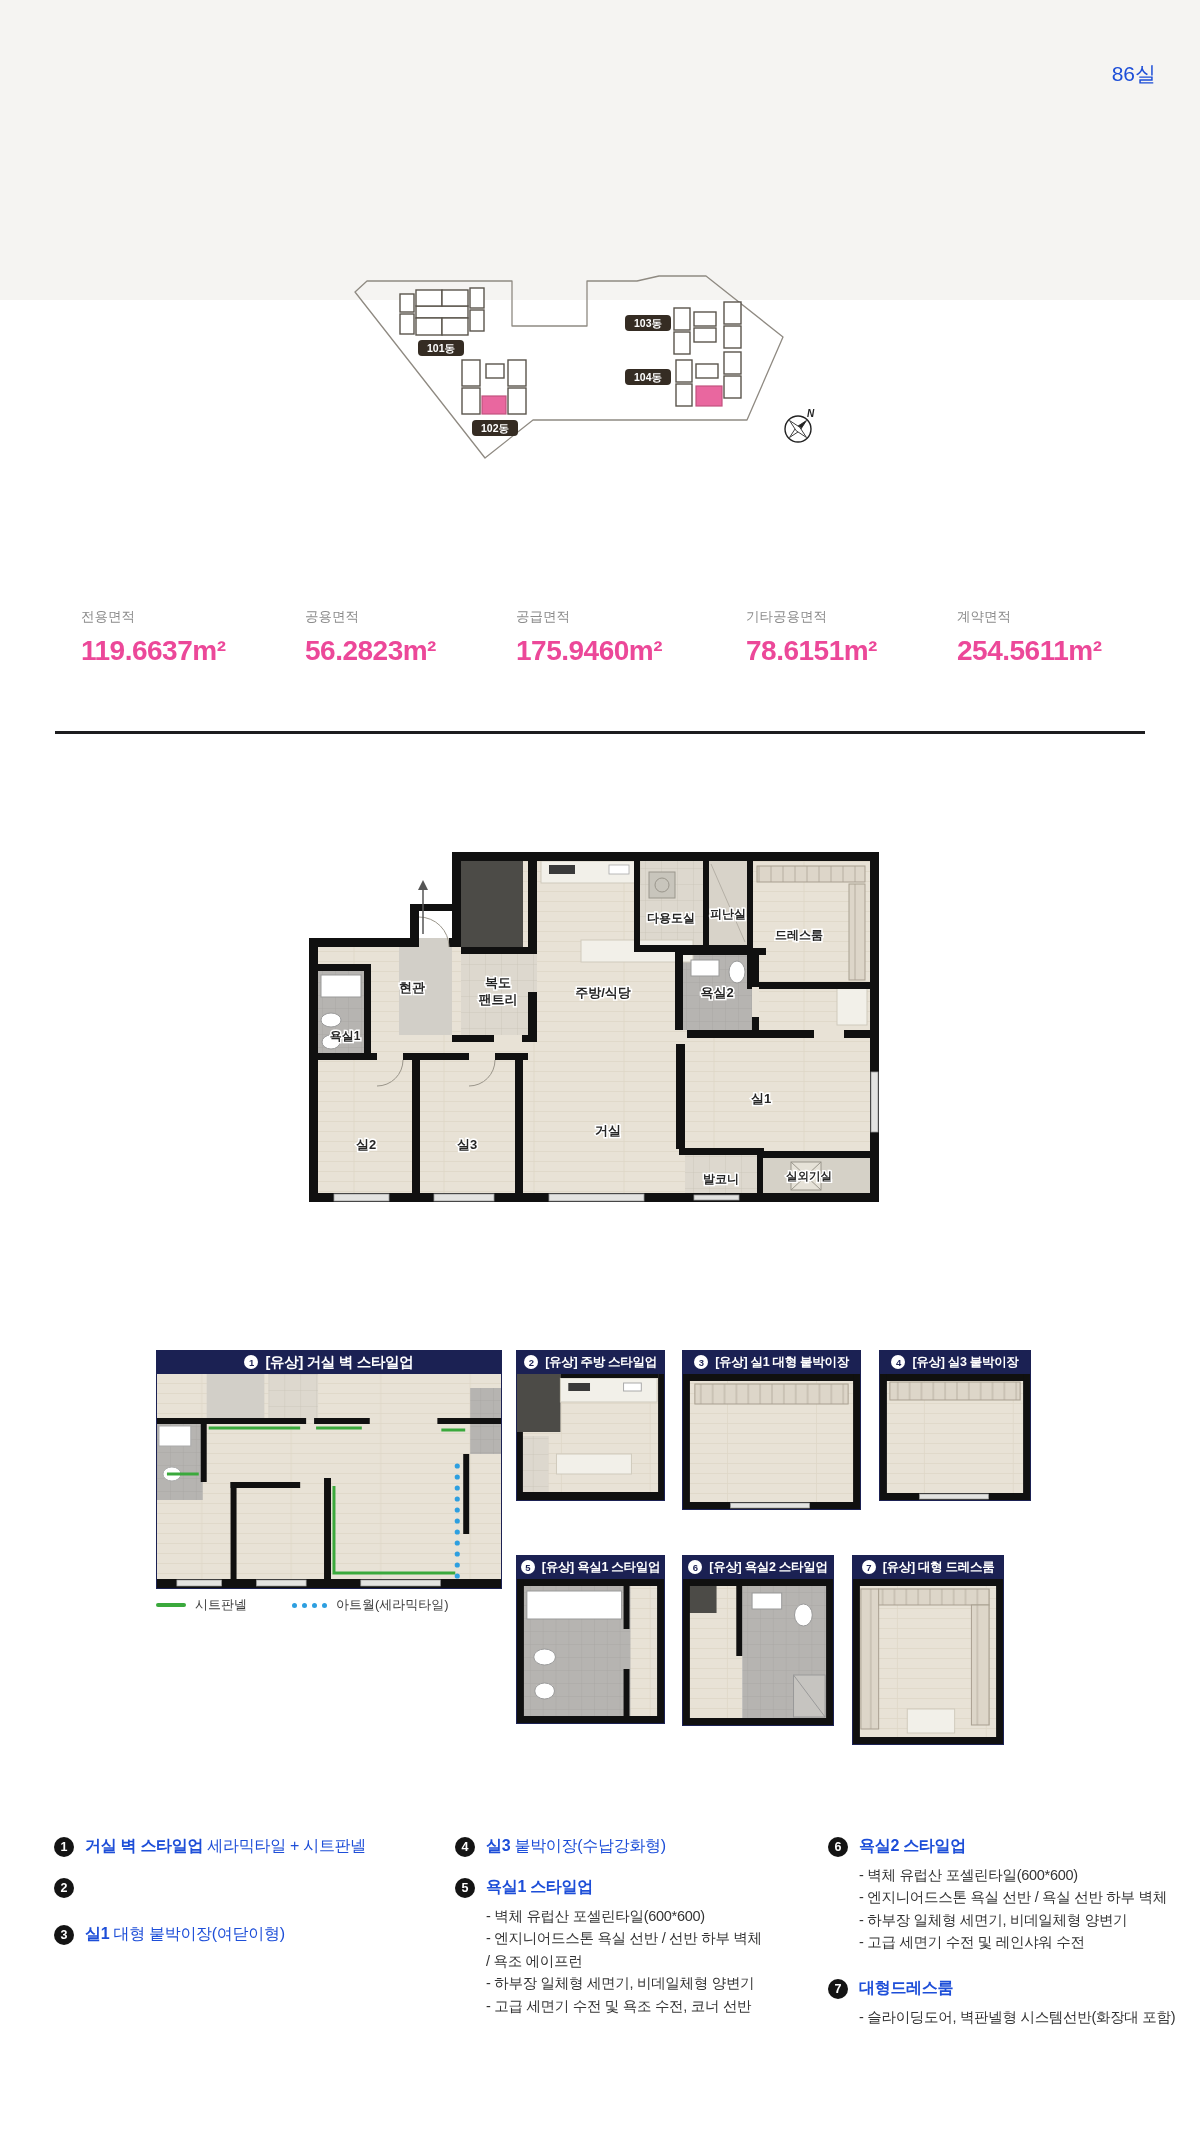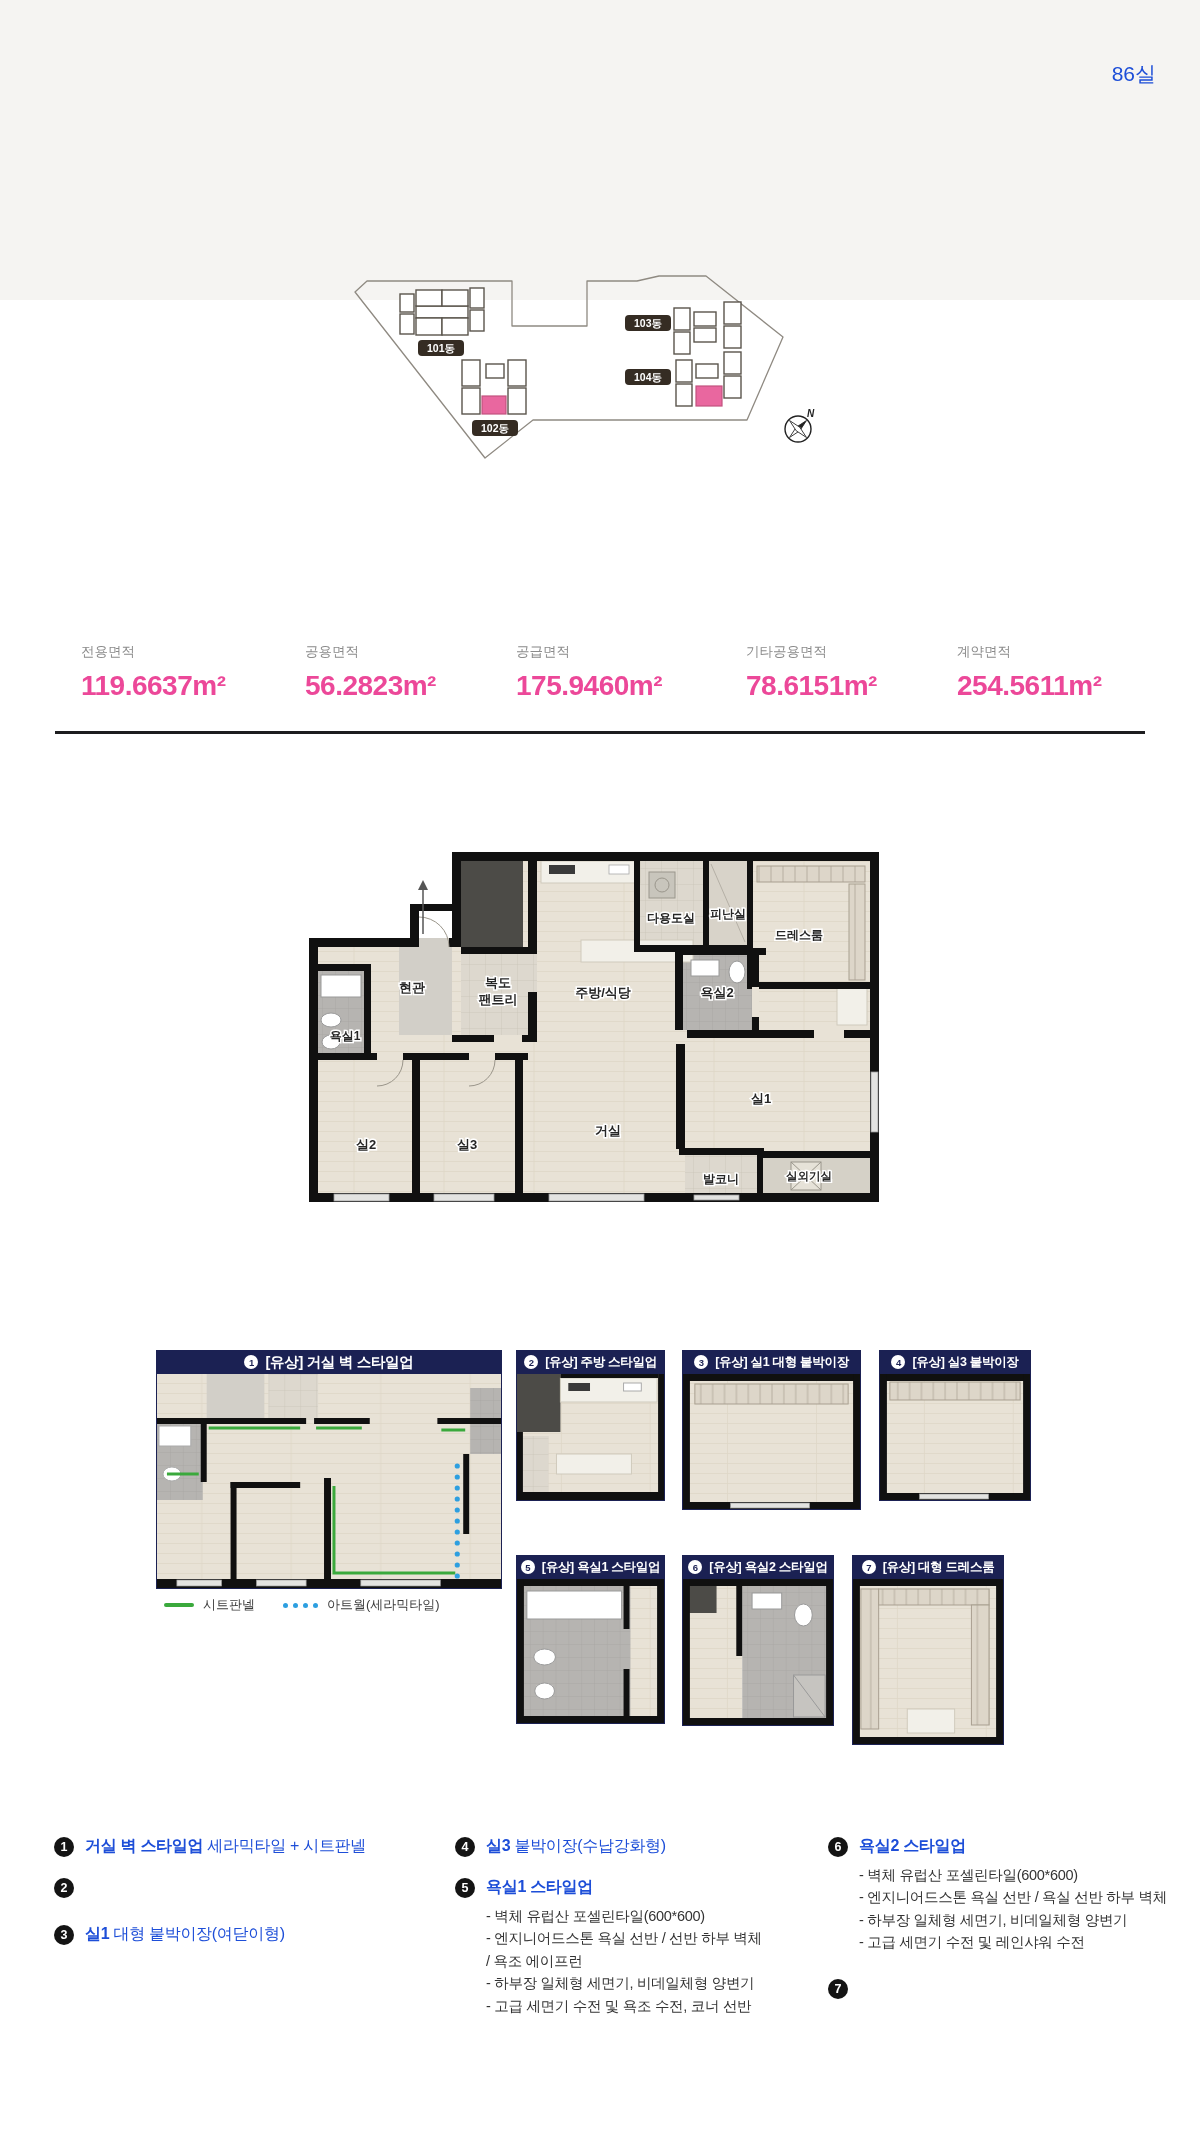--- a/index.html
+++ b/index.html
@@ -1,33 +1,33 @@
 <!DOCTYPE html>
 <html><head>
 <meta charset="utf-8">
 <style>
   html,body{margin:0;padding:0;background:#ffffff;}
   .page{position:relative;width:1200px;height:2142px;background:#ffffff;font-family:"Liberation Sans",sans-serif;overflow:hidden;}
   .top-band{position:absolute;left:0;top:0;width:1200px;height:300px;background:#f5f4f2;}
   .title{position:absolute;left:42px;top:36px;font-size:44px;font-weight:bold;color:#1d1d1f;letter-spacing:-1px;}
   .unit-count{position:absolute;right:44px;top:60px;font-size:21px;color:#1d4ed8;}
   .site-svg{position:absolute;left:340px;top:268px;}
-  .stats{position:absolute;left:0;top:608px;width:981px;height:70px;margin-top:35px;}
+  .stats{position:absolute;left:0;top:608px;width:981px;height:70px;}
   .stat{position:absolute;top:0;}
   .stat-label{font-size:13.5px;color:#8b8b8b;margin-bottom:9px;}
   .stat-value{font-size:28px;color:#ec4899;font-weight:600;letter-spacing:-0.5px;}
   .divider{position:absolute;left:55px;top:731px;width:1090px;height:3px;background:#1d1d1f;}
   .plan-svg{position:absolute;left:309px;top:852px;}
   .panel{position:absolute;}
   .panel-header{height:24px;background:#1b2153;color:#fff;display:flex;align-items:center;justify-content:center;gap:7px;font-size:12.5px;font-weight:bold;letter-spacing:-0.3px;}
   .panel-header.ph-lg{font-size:14.5px;}
   .hnum{width:14px;height:14px;border-radius:50%;background:#ffffff;color:#1b2153;font-size:9.5px;font-weight:bold;display:flex;align-items:center;justify-content:center;flex:none;}
   .panel-body{border:1px solid #1b2153;border-top:none;background:#fff;}
   .panel-body svg{display:block;}
-  .legend{position:absolute;left:164px;top:1596px;display:flex;align-items:center;gap:28px;}
+  .legend{position:absolute;left:156px;top:1596px;display:flex;align-items:center;gap:45px;}
   .legend-item{display:flex;align-items:center;gap:9px;font-size:13px;color:#3c3c3c;}
   .swatch-line{width:30px;height:4px;border-radius:2px;}
   .swatch-dots{display:flex;gap:5px;}
   .swatch-dots i{width:5px;height:5px;border-radius:50%;display:block;}
   .d-col{position:absolute;top:1836px;}
   .d-item{display:flex;gap:11px;margin-bottom:20px;}
   .d-num{width:20px;height:20px;border-radius:50%;background:#141414;color:#fff;font-size:12.5px;font-weight:bold;display:flex;align-items:center;justify-content:center;flex:none;margin-top:1px;}
   .d-title{font-size:16px;color:#1d4ed8;letter-spacing:-0.3px;}
   .d-title b{font-weight:bold;}
   .d-subs{margin-top:7px;font-size:14.5px;color:#333;line-height:1.55;letter-spacing:-0.3px;}
@@ -516,15 +516,21 @@
         <div class="d-subs">
           <div>- 벽체 유럽산 포셀린타일(600*600)</div>
           <div>- 엔지니어드스톤 욕실 선반 / 욕실 선반 하부 벽체</div>
           <div>- 하부장 일체형 세면기, 비데일체형 양변기</div>
           <div>- 고급 세면기 수전 및 레인샤워 수전</div>
         </div>
       </div>
     </div>
     <div class="d-item" style="margin-top:24px">
       <span class="d-num">7</span>
+      <div class="d-body">
+        <div class="d-title"><b>대형드레스룸</b><span></span></div>
+        <div class="d-subs">
+          <div>- 슬라이딩도어, 벽판넬형 시스템선반(화장대 포함)</div>
+        </div>
+      </div>
     </div>
   </div>
 </div>
 
 </body></html>

